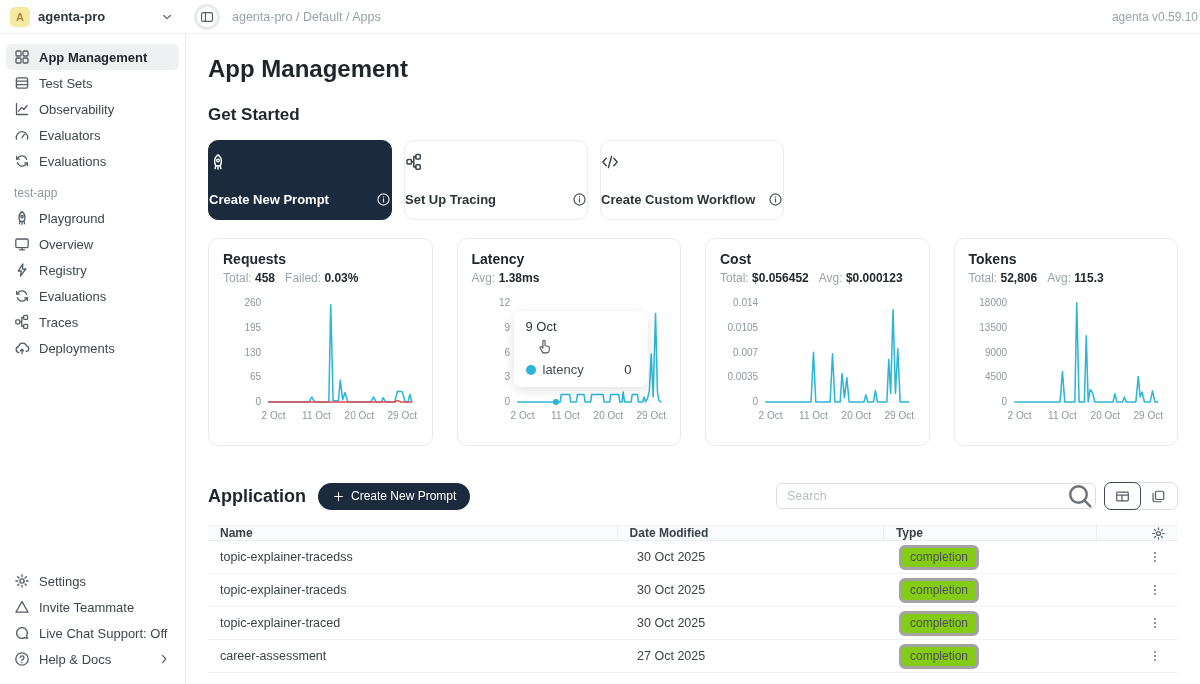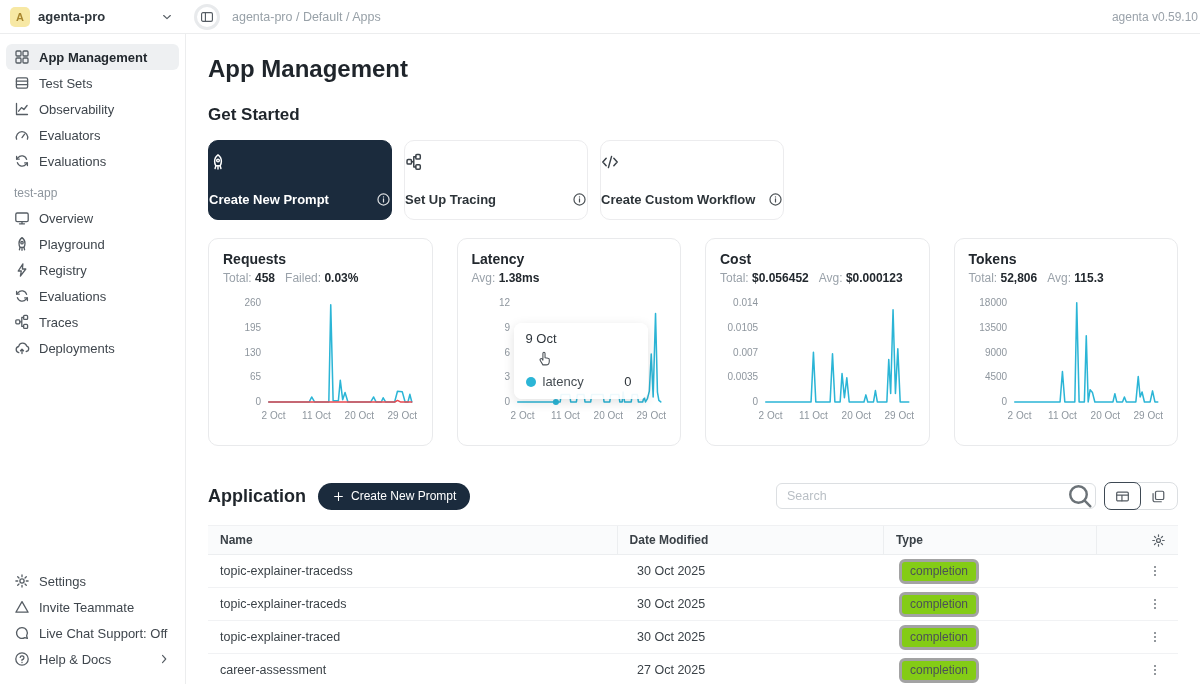--- a/index.html
+++ b/index.html
@@ -49,21 +49,21 @@
   .charts { display:flex; gap:24px; margin-top:18px; }
   .chart-card { flex:1; border:1px solid #e9eaec; border-radius:10px; padding:12px 14px; height:208px;
     position:relative; background:#fff; }
   .chart-title { font-size:14px; font-weight:700; color:#22282e; }
   .chart-stats { font-size:12px; color:#9aa2aa; margin-top:4px; }
   .chart-stats b { color:#22282e; font-weight:700; }
   .chart-stats .stat + .stat { margin-left:10px; }
   svg.chart { margin-top:5px; width:100%; height:140px; display:block; }
   svg.chart text.tick { font-size:10.5px; fill:#8e969e; font-family:inherit; }
 
-  .chart-tooltip { position:absolute; left:56px; top:84px; width:134px; border-radius:8px;
+  .chart-tooltip { position:absolute; left:56px; top:72px; width:134px; border-radius:8px;
     background:rgba(255,255,255,.92); box-shadow:0 3px 12px rgba(0,0,0,.12); padding:8px 12px 10px; z-index:2; }
   .tt-title { font-size:13px; color:#2f363c; }
   .tt-cursor { position:absolute; left:22px; top:27px; width:17px; height:17px; }
   .tt-cursor svg { width:100%; height:100%; }
   .tt-row { margin-top:28px; display:flex; align-items:center; gap:7px; font-size:13px; color:#454c52; }
   .tt-dot { width:10px; height:10px; border-radius:50%; flex:none; }
   .tt-value { margin-left:auto; padding-right:4px; color:#2f363c; }
 
   
   .app-header { display:flex; align-items:center; margin-top:36px; }
@@ -76,21 +76,21 @@
   .search-input { flex:1; border:none; outline:none; padding:0 10px; font-size:12.5px; color:#333; font-family:inherit; background:transparent; }
   .search-input::placeholder { color:#b9bfc5; }
   .search-btn { width:30px; height:100%; display:flex; align-items:center; justify-content:center; color:#6b7277; cursor:pointer; }
   .view-toggle { margin-left:8px; display:flex; border:1px solid #dcdfe2; border-radius:8px; height:28px; background:#fff; }
   .vt-btn { width:37px; display:flex; align-items:center; justify-content:center; color:#4b5157; cursor:pointer; border-radius:7px; }
   .vt-btn.active { border:1.5px solid #3e4954; margin:-1px; background:#fff; }
   .vt-btn .icon { width:15px; height:15px; }
 
   
   .table { margin-top:15px; }
-  .thead { display:flex; background:#fafbfc; border-top:1px solid #f0f1f3; border-bottom:1px solid #eceef0; height:30px; align-items:center;gap:24px; }
+  .thead { display:flex; background:#fafbfc; border-top:1px solid #f0f1f3; border-bottom:1px solid #eceef0; height:16px; align-items:center;gap:24px; }
   .th { font-size:12px; font-weight:700; color:#3a4147; padding:0 12px; height:100%; display:flex; align-items:center; }
   .th + .th { border-left:1px solid #eceef0; }
   .c-name { width:43%; }
   .c-date { width:27%; }
   .c-type { width:21%; }
   .c-actions { width:9%; justify-content:flex-end; }
   .c-actions .icon { width:15px; height:15px; color:#5c636a; cursor:pointer; }
   .trow { display:flex; align-items:center; height:33px; border-bottom:1px solid #f1f2f4; cursor:pointer; }
   .td { padding:0 12px; font-size:12.5px; color:#3b4248; display:flex; align-items:center; }
   .badge { border:3px solid #a3a3a3; border-radius:6px; padding:2.5px 8px; font-size:12px; color:#4b5157; background:#84cc16; }
@@ -173,35 +173,35 @@
             </svg>
           </span>
           <span>Evaluations</span>
         </div>
       </div>
     <div class="side-section">test-app</div>
     <div id="sidebar-app">
         <div class="side-item">
           <span class="icon">
             <svg viewBox="0 0 16 16" fill="none" stroke="currentColor" stroke-width="1.3" stroke-linecap="round" stroke-linejoin="round">
-              <rect x="1.8" y="3" width="12.4" height="8.6" rx="1.4"></rect>
-              <path d="M5.5 13.8h5M8 11.6v2.2"></path>
-            </svg>
-          </span>
-          <span>Overview</span>
-        </div>
-        <div class="side-item">
-          <span class="icon">
-            <svg viewBox="0 0 16 16" fill="none" stroke="currentColor" stroke-width="1.3" stroke-linecap="round" stroke-linejoin="round">
               <path d="M8 1.6c1.9 1.3 3 3.4 3 5.7 0 1.5-.4 2.9-1.1 4.1H6.1A7.6 7.6 0 0 1 5 7.3c0-2.3 1.1-4.4 3-5.7z"></path>
               <circle cx="8" cy="6.7" r="1.2"></circle>
               <path d="M6.1 11.4l-.7 2.4M9.9 11.4l.7 2.4M8 11.4v2.9"></path>
             </svg>
           </span>
           <span>Playground</span>
+        </div>
+        <div class="side-item">
+          <span class="icon">
+            <svg viewBox="0 0 16 16" fill="none" stroke="currentColor" stroke-width="1.3" stroke-linecap="round" stroke-linejoin="round">
+              <rect x="1.8" y="3" width="12.4" height="8.6" rx="1.4"></rect>
+              <path d="M5.5 13.8h5M8 11.6v2.2"></path>
+            </svg>
+          </span>
+          <span>Overview</span>
         </div>
         <div class="side-item">
           <span class="icon">
             <svg viewBox="0 0 16 16" fill="none" stroke="currentColor" stroke-width="1.3" stroke-linecap="round" stroke-linejoin="round">
               <path d="M8.9 1.8L4.2 9h3.1l-.9 5.2L11.8 7H8.4z"></path>
             </svg>
           </span>
           <span>Registry</span>
         </div>
         <div class="side-item">

